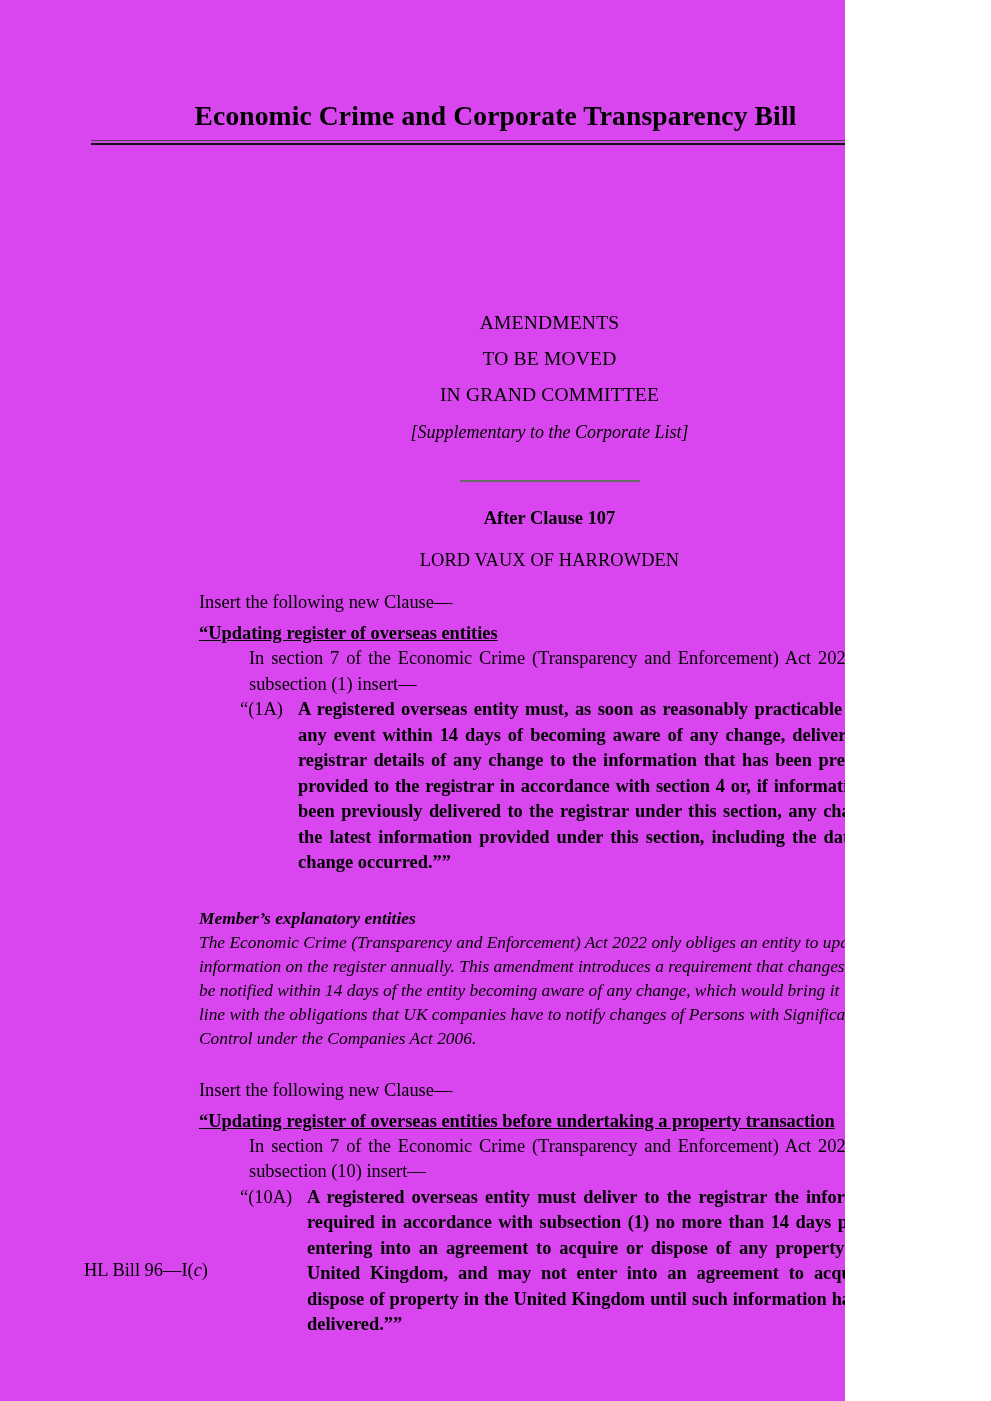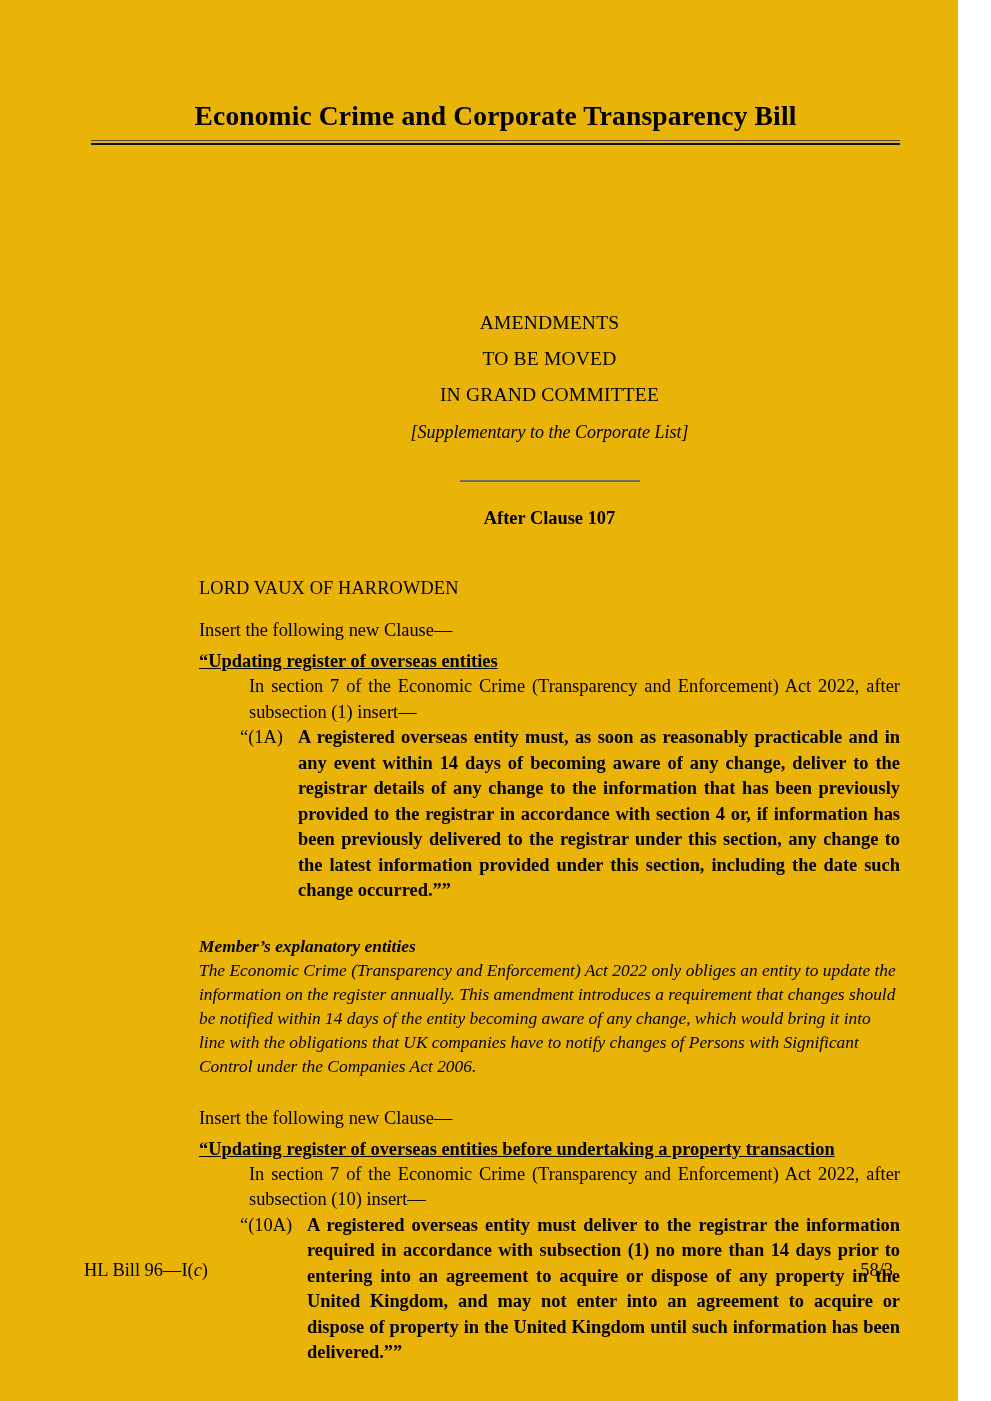--- a/index.html
+++ b/index.html
@@ -2,23 +2,23 @@
 <html><head>
 <meta charset="utf-8">
 <style>
   html, body {
     margin: 0;
     padding: 0;
     background: #ffffff;
   }
   .page {
     position: relative;
-    width: 958px;
+    width: 845px;
     height: 1401px;
-    background: #eab308;
+    background: #d946ef;
     font-family: "Liberation Serif", "DejaVu Serif", serif;
     color: #000000;
     box-sizing: border-box;
     overflow: hidden;
   }
 
   
   .doc-header {
     position: absolute;
     left: 91px;
@@ -88,22 +88,23 @@
   }
 
   .clause-heading {
     text-align: center;
     font-weight: bold;
     font-size: 18.4px;
     margin: 0 0 0 0;
     line-height: 26px;
   }
   .member-name {
-    font-size: 18.4px;
-    margin-top: 44px;
+    text-align: center;
+    font-size: 18.4px;
+    margin-top: 16px;
     line-height: 26px;
     letter-spacing: 0.1px;
   }
   .insert-line {
     margin-top: 16px;
     line-height: 26px;
   }
   .amend-title {
     font-weight: bold;
     margin-top: 5px;

